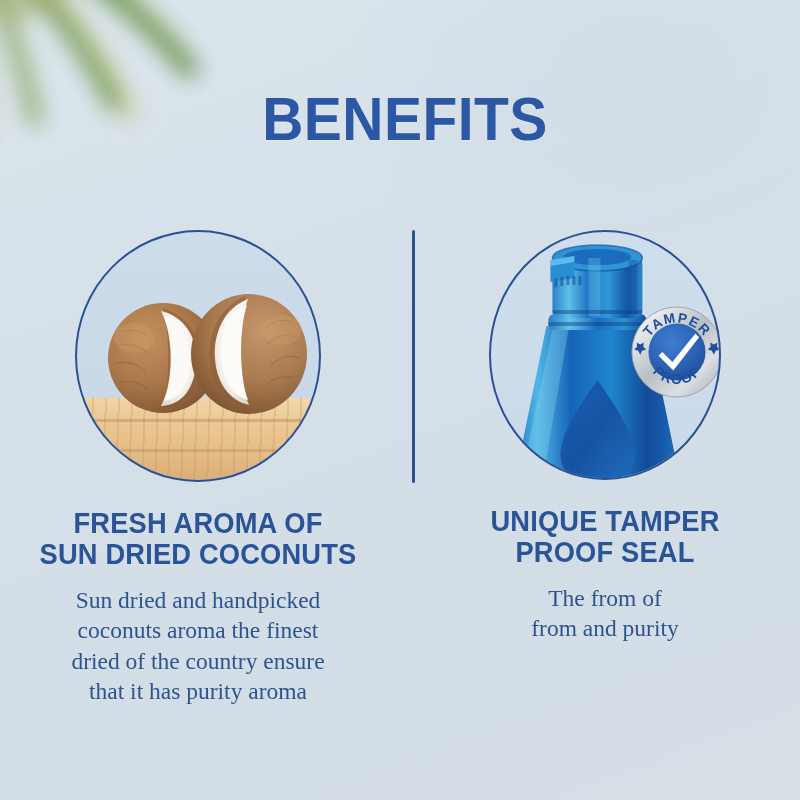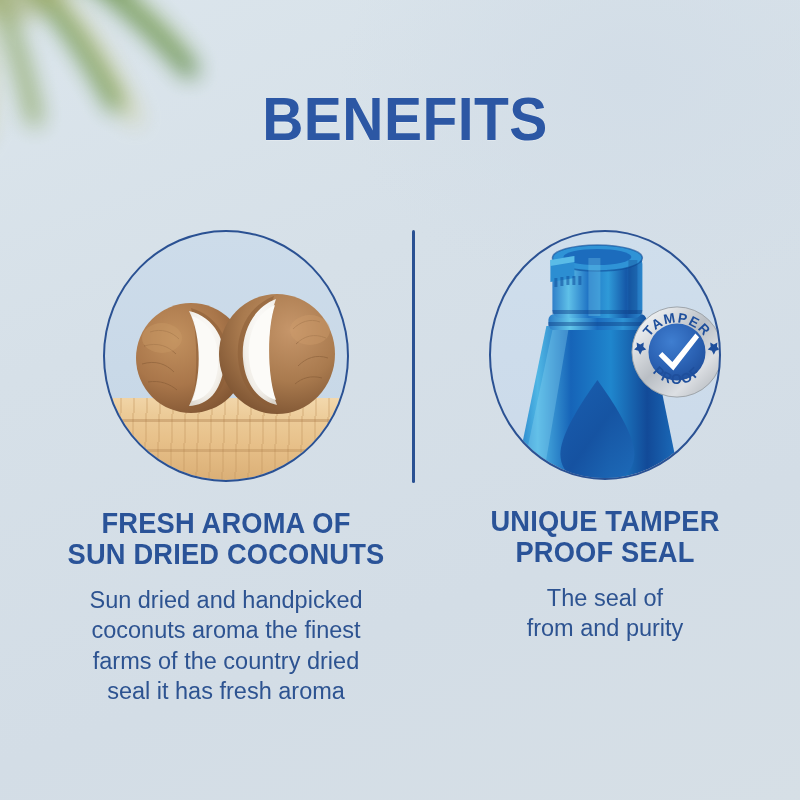--- a/index.html
+++ b/index.html
@@ -26,21 +26,21 @@
     position:absolute;left:0;right:0;top:88px;text-align:center;
     font-family:"Liberation Sans", sans-serif;
     font-weight:bold;font-size:62px;line-height:1;
     letter-spacing:.5px;color:#2c57a4;
     transform:scaleX(.92);transform-origin:center;
     text-shadow:0 1px 0 rgba(255,255,255,.25);
   }
 
   
   .col{position:absolute;top:230px;}
-  .col-left{left:36px;width:380px;}
+  .col-left{left:8px;width:380px;}
   .col-right{left:420px;width:370px;}
 
   .circle-wrap{position:relative;margin:0 auto;}
   .circle-left{width:246px;height:252px;}
   .circle-right{width:232px;height:250px;}
   .ring{
     position:absolute;inset:0;border:2px solid #2a5193;border-radius:50%;
     box-sizing:border-box;z-index:5;pointer-events:none;
   }
   .clip{
@@ -85,21 +85,21 @@
   
   .heading{
     margin:26px 0 0;text-align:center;
     font-family:"Liberation Sans", sans-serif;
     font-weight:bold;font-size:29px;line-height:1.08;
     letter-spacing:.2px;color:#2a5398;
     transform:scaleX(.94);transform-origin:center;
   }
   .body-txt{
     margin:14px 0 4px;text-align:center;
-    font-family:Liberation Sans, sans-serif;
+    font-family:Liberation Serif, serif;
     font-weight:normal;font-size:23.5px;line-height:1.30;
     color:#2d5391;
   }
   .ln{display:block;}
 </style>
 </head>
 <body>
 
 <div class="stage">
 
@@ -192,22 +192,22 @@
     </div>
 
     <div class="heading">
       <span class="ln">FRESH AROMA OF</span>
       <span class="ln">SUN DRIED COCONUTS</span>
     </div>
 
     <div class="body-txt">
       <span class="ln">Sun dried and handpicked</span>
       <span class="ln">coconuts aroma the finest</span>
-      <span class="ln">farms of the country dried</span>
-      <span class="ln">seal it has fresh aroma</span>
+      <span class="ln">dried of the country ensure</span>
+      <span class="ln">that it has purity aroma</span>
     </div>
   </div>
 
   <div class="col col-right">
 
     <div class="circle-wrap circle-right">
       <div class="ring"></div>
       <div class="clip">
         <div class="bot-bg"></div>
 
@@ -317,18 +317,18 @@
         </div>
       </div>
     </div>
 
     <div class="heading">
       <span class="ln">UNIQUE TAMPER</span>
       <span class="ln">PROOF SEAL</span>
     </div>
 
     <div class="body-txt">
-      <span class="ln">The seal of</span>
+      <span class="ln">The from of</span>
       <span class="ln">from and purity</span>
     </div>
   </div>
 
 </div>
 
 </body></html>

